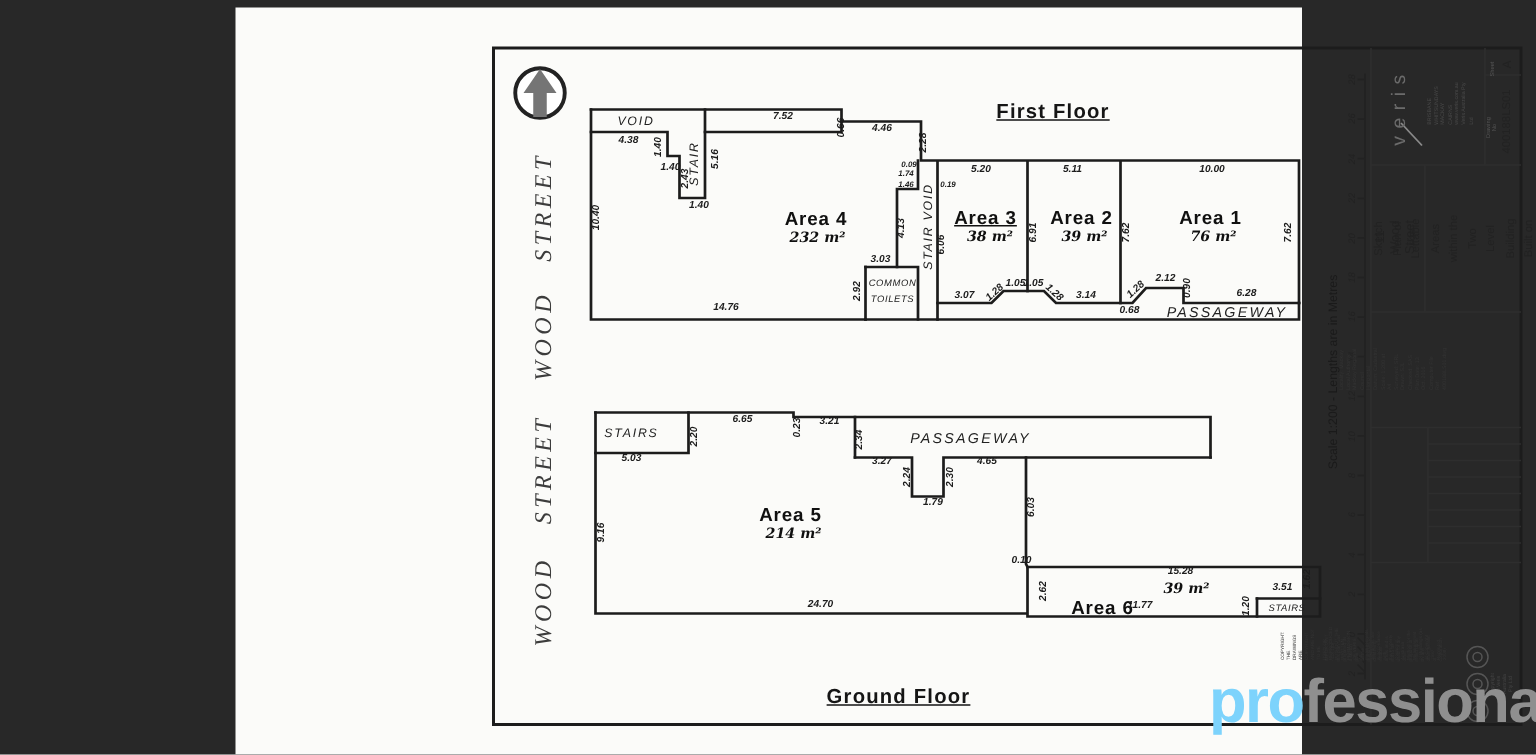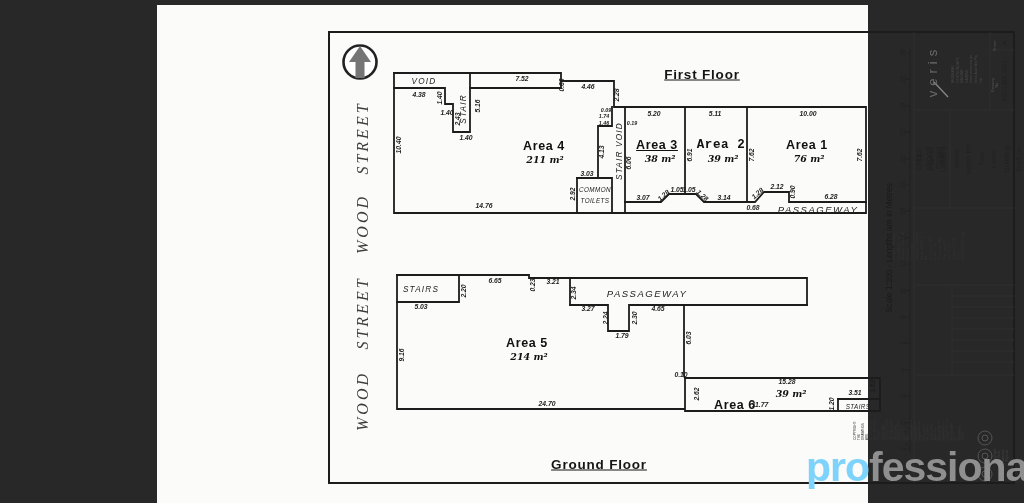--- a/index.html
+++ b/index.html
@@ -130,39 +130,39 @@
         <div class="pl" style="left: 460px; top: 90px; transform: translate(-50%, -50%) rotate(-90deg);">2.28</div>
         <div class="pl" style="left: 262px; top: 90px; transform: translate(-50%, -50%) rotate(0deg);">4.38</div>
         <div class="pl" style="left: 283px; top: 93px; transform: translate(-50%, -50%) rotate(-90deg);">1.40</div>
         <div class="pl" style="left: 290px; top: 108px; transform: translate(-50%, -50%) rotate(0deg);">1.40</div>
         <div class="pl" style="left: 301px; top: 114px; transform: translate(-50%, -50%) rotate(-90deg);">2.43</div>
         <div class="pl" style="left: 309px; top: 133px; transform: translate(-50%, -50%) rotate(0deg);">1.40</div>
         <div class="pl name" style="left: 306px; top: 104px; transform: translate(-50%, -50%) rotate(-90deg);">STAIR</div>
         <div class="pl" style="left: 321px; top: 101px; transform: translate(-50%, -50%) rotate(-90deg);">5.16</div>
         <div class="pl" style="left: 242px; top: 140px; transform: translate(-50%, -50%) rotate(-90deg);">10.40</div>
         <div class="pl room" style="left: 387px; top: 141px; transform: translate(-50%, -50%) rotate(0deg);">Area 4</div>
-        <div class="pl area" style="left: 388px; top: 154px; transform: translate(-50%, -50%) rotate(0deg);">211 m²</div>
+        <div class="pl area" style="left: 388px; top: 154px; transform: translate(-50%, -50%) rotate(0deg);">232 m²</div>
         <div class="pl" style="left: 327px; top: 201px; transform: translate(-50%, -50%) rotate(0deg);">14.76</div>
         <div class="pl tiny" style="left: 449px; top: 106px; transform: translate(-50%, -50%) rotate(0deg);">0.09</div>
         <div class="pl tiny" style="left: 447px; top: 112px; transform: translate(-50%, -50%) rotate(0deg);">1.74</div>
         <div class="pl tiny" style="left: 447px; top: 119px; transform: translate(-50%, -50%) rotate(0deg);">1.46</div>
         <div class="pl" style="left: 445px; top: 147px; transform: translate(-50%, -50%) rotate(-90deg);">4.13</div>
         <div class="pl name" style="left: 462px; top: 146px; transform: translate(-50%, -50%) rotate(-90deg);">STAIR VOID</div>
         <div class="pl" style="left: 430px; top: 169px; transform: translate(-50%, -50%) rotate(0deg);">3.03</div>
         <div class="pl" style="left: 416px; top: 189px; transform: translate(-50%, -50%) rotate(-90deg);">2.92</div>
         <div class="pl tname" style="left: 438px; top: 184px; transform: translate(-50%, -50%) rotate(0deg);">COMMON</div>
         <div class="pl tname" style="left: 438px; top: 195px; transform: translate(-50%, -50%) rotate(0deg);">TOILETS</div>
         <div class="pl" style="left: 497px; top: 109px; transform: translate(-50%, -50%) rotate(0deg);">5.20</div>
         <div class="pl tiny" style="left: 475px; top: 119px; transform: translate(-50%, -50%) rotate(0deg);">0.19</div>
         <div class="pl" style="left: 472px; top: 158px; transform: translate(-50%, -50%) rotate(-90deg);">6.06</div>
         <div class="pl room" style="left: 500px; top: 140px; transform: translate(-50%, -50%) rotate(0deg); text-decoration: underline;">Area 3</div>
         <div class="pl area" style="left: 503px; top: 153px; transform: translate(-50%, -50%) rotate(0deg);">38 m²</div>
         <div class="pl" style="left: 533px; top: 150px; transform: translate(-50%, -50%) rotate(-90deg);">6.91</div>
         <div class="pl" style="left: 558px; top: 109px; transform: translate(-50%, -50%) rotate(0deg);">5.11</div>
-        <div class="pl room" style="left: 564px; top: 140px; transform: translate(-50%, -50%) rotate(0deg); font-family: Liberation Mono, monospace;">Area 2</div>
+        <div class="pl room" style="left: 564px; top: 140px; transform: translate(-50%, -50%) rotate(0deg);">Area 2</div>
         <div class="pl area" style="left: 566px; top: 153px; transform: translate(-50%, -50%) rotate(0deg);">39 m²</div>
         <div class="pl" style="left: 595px; top: 150px; transform: translate(-50%, -50%) rotate(-90deg);">7.62</div>
         <div class="pl" style="left: 651px; top: 109px; transform: translate(-50%, -50%) rotate(0deg);">10.00</div>
         <div class="pl room" style="left: 650px; top: 140px; transform: translate(-50%, -50%) rotate(0deg);">Area 1</div>
         <div class="pl area" style="left: 652px; top: 153px; transform: translate(-50%, -50%) rotate(0deg);">76 m²</div>
         <div class="pl" style="left: 703px; top: 150px; transform: translate(-50%, -50%) rotate(-90deg);">7.62</div>
         <div class="pl" style="left: 486px; top: 193px; transform: translate(-50%, -50%) rotate(0deg);">3.07</div>
         <div class="pl" style="left: 507px; top: 191px; transform: translate(-50%, -50%) rotate(-42deg);">1.28</div>
         <div class="pl" style="left: 520px; top: 185px; transform: translate(-50%, -50%) rotate(0deg);">1.05</div>
         <div class="pl" style="left: 532px; top: 185px; transform: translate(-50%, -50%) rotate(0deg);">1.05</div>

